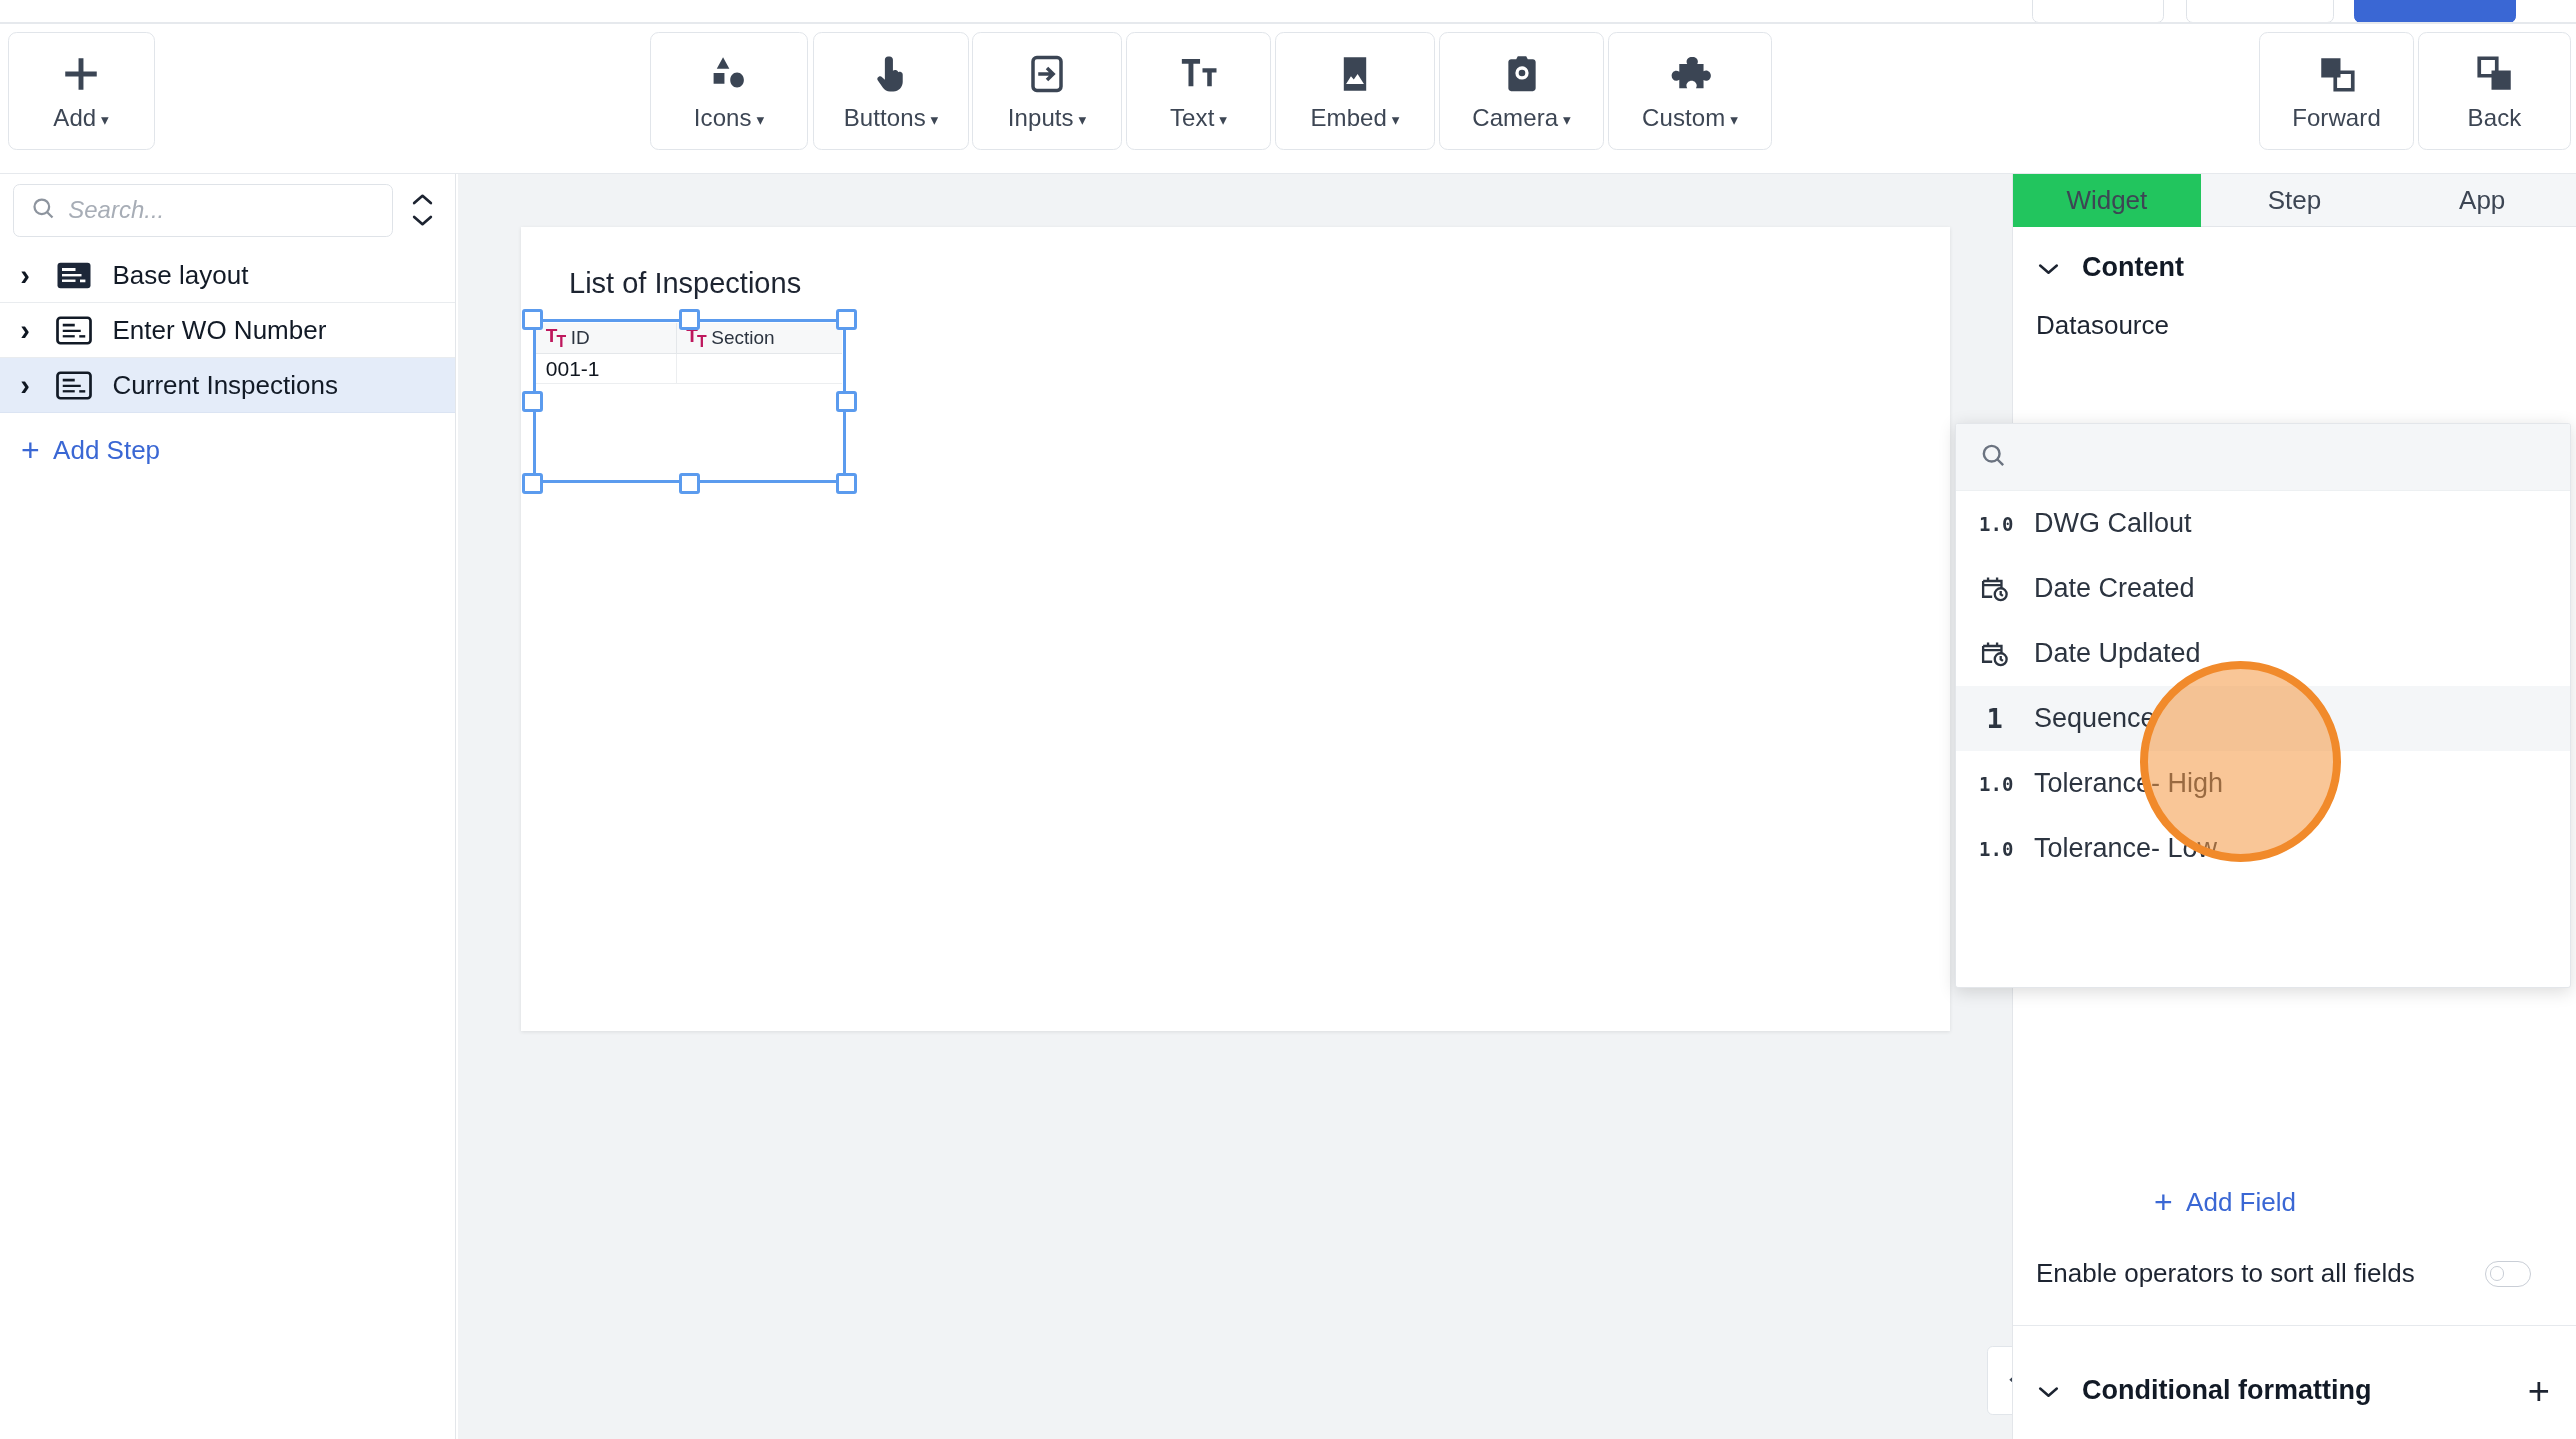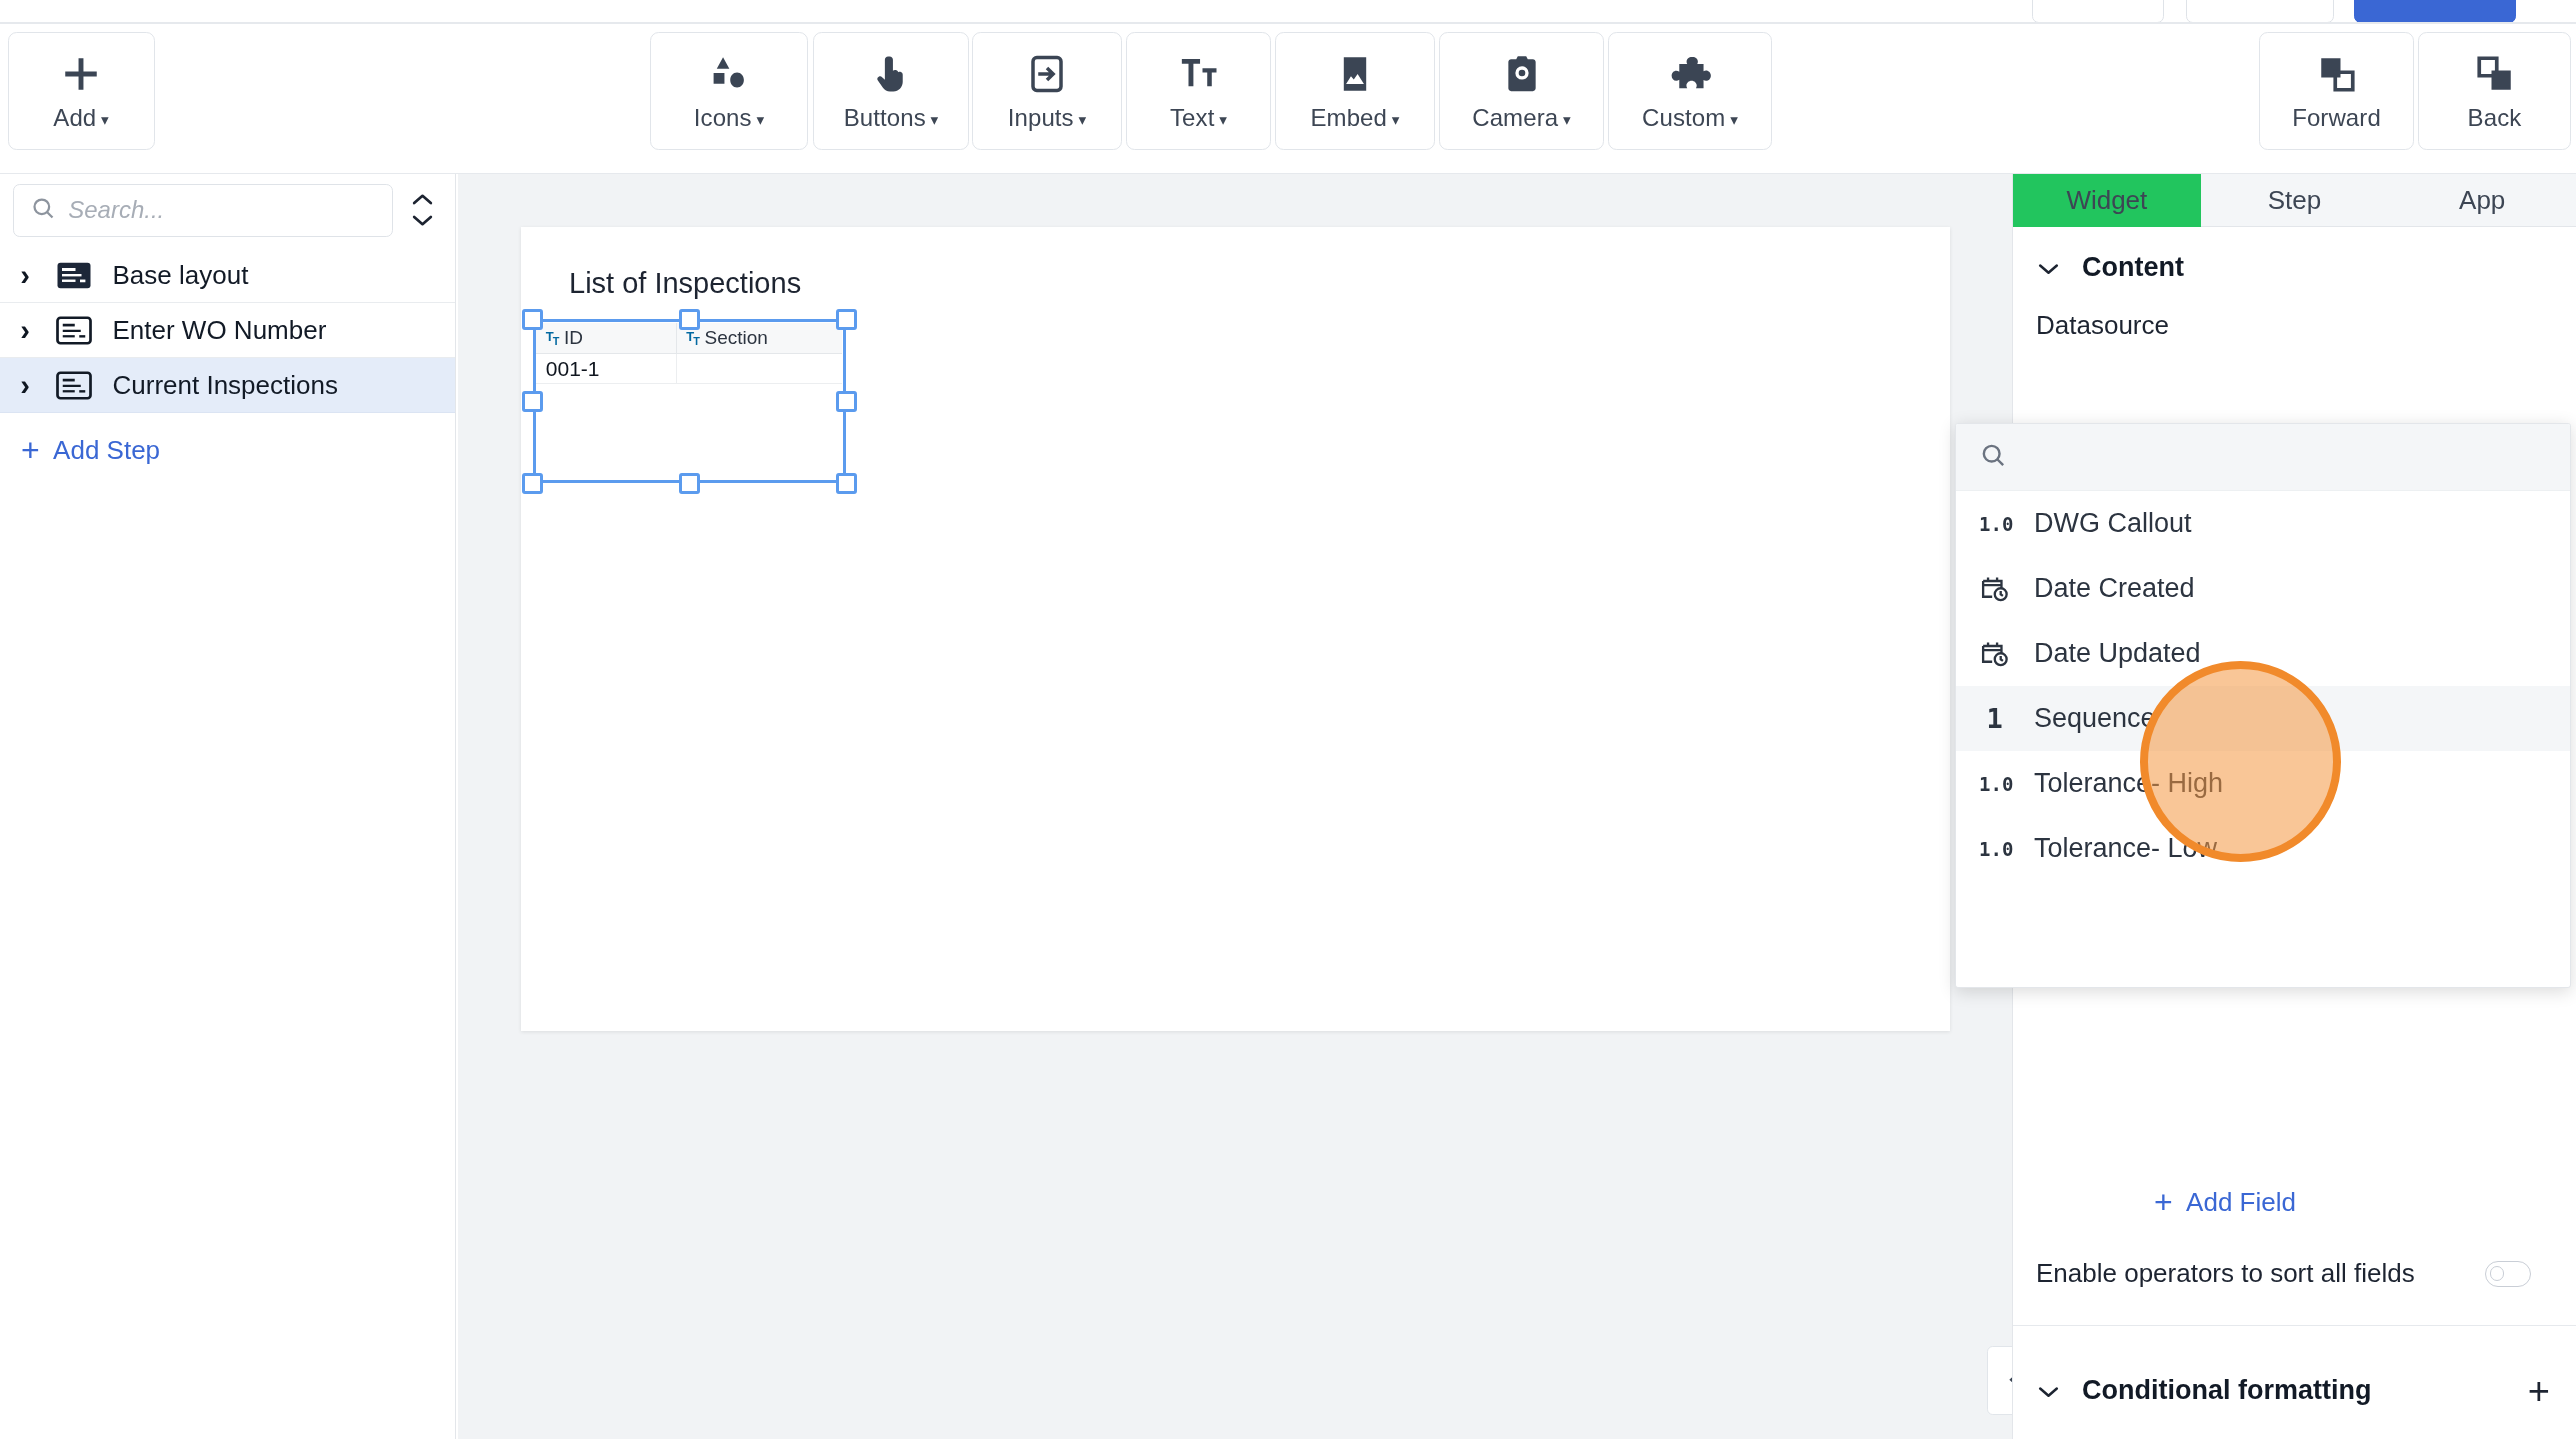--- a/index.html
+++ b/index.html
@@ -65,21 +65,21 @@
   .canvas-title { position:absolute; left:48px; top:40px; font-size:29px; color:#1d2431; font-family:"Liberation Sans", sans-serif; }
 
   
   .widget-wrap { position:absolute; left:11.5px; top:92px; width:313px; height:164px; }
   .sel-box { position:absolute; inset:0; border:3.8px solid #5b9bee; }
   .tbl { position:absolute; left:3.8px; top:3.8px; right:3.8px; bottom:3.8px; background:#fff; overflow:hidden; }
   .tbl-head { display:flex; height:31.5px; background:#f7f8f9; border-bottom:1px solid #e4e7ea; }
   .tbl-head .th { display:flex; align-items:center; gap:5.7px; padding-left:9.5px; font-size:19px; color:#2c3440; border-right:1px solid #e4e7ea; }
   .tbl-head .th:last-child { border-right:none; }
   .th-w1 { width:46%; } .th-w2 { width:54%; }
-  .tt-ico { font-size:13px; color:#0369a1; font-weight:bold; letter-spacing:-1px; }
+  .tt-ico { font-size:19px; color:#be185d; font-weight:bold; letter-spacing:-1px; }
   .tbl-row { display:flex; height:30px; border-bottom:1px solid #eceef0; }
   .tbl-row .td { display:flex; align-items:center; padding-left:9.5px; font-size:21px; color:#10161f; border-right:1px solid #eceef0;text-align:center; }
   .tbl-row .td:last-child { border-right:none; }
   .handle { position:absolute; width:21px; height:21px; background:#fff; border:3.8px solid #5b9bee; border-radius:2.9px; }
 
   
   .zoom-ctrls { position:absolute; left:1529px; top:1172px; height:69px; display:flex; background:#fff; border:1px solid #e1e5ea; border-radius:5.7px; overflow:hidden; }
   .zc { width:69px; display:flex; align-items:center; justify-content:center; border-right:1px solid #e6e9ed; color:#3b4554; cursor:pointer; }
   .zc:last-child { border-right:none; width:48px; }
 

